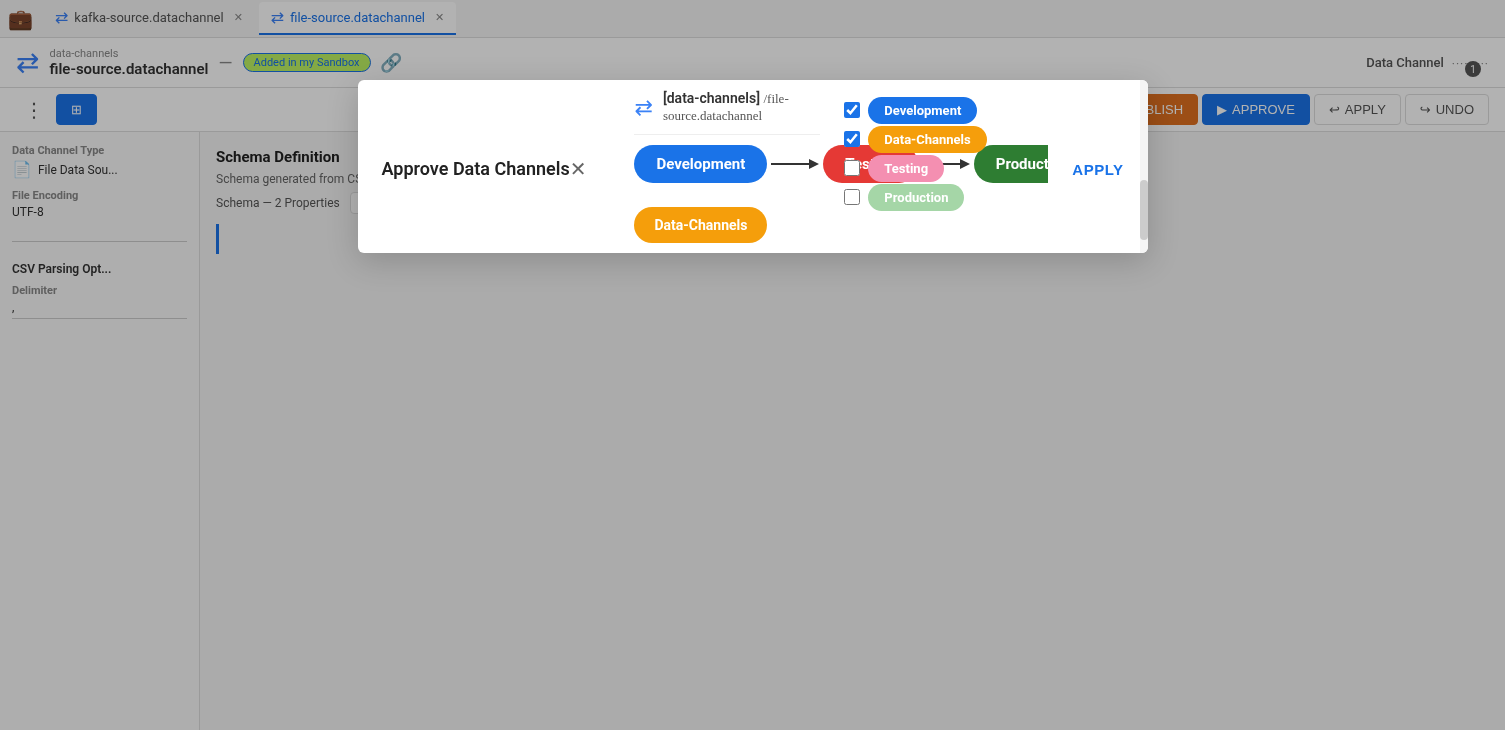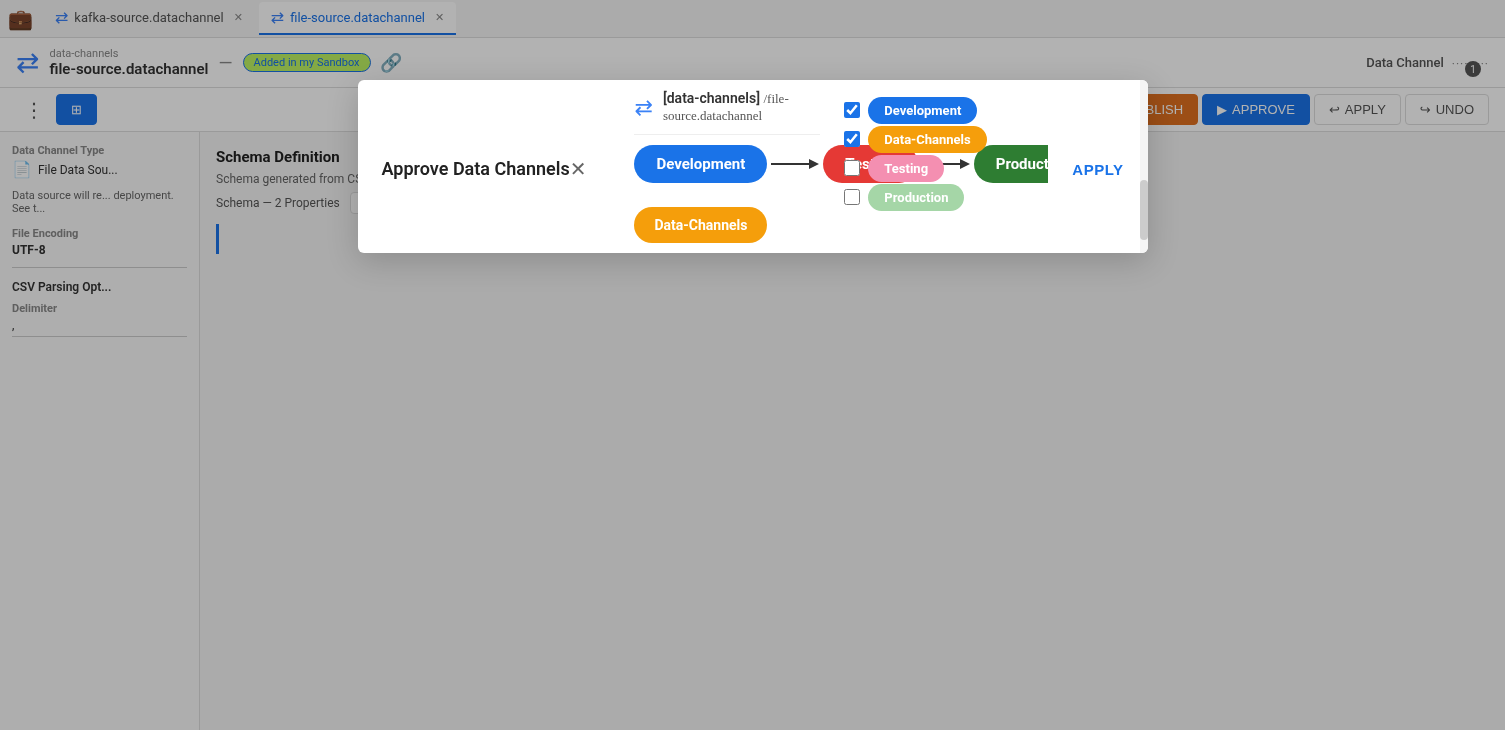--- a/index.html
+++ b/index.html
@@ -472,23 +472,22 @@
       <span>UNDO</span>
     </button>
   </div>
 
   <div class="bg-panel">
     <div class="bg-panel-label">Data Channel Type</div>
     <div style="display:flex;align-items:center;gap:6px;margin-bottom:10px;">
       <span style="font-size:16px;color:#888;">📄</span>
       <span class="bg-panel-value">File Data Sou...</span>
     </div>
-    <div class="bg-panel-value" style="margin-bottom:12px;font-size:11px;color:#666;">Data source will re... deployment. See t...</div>
     <div class="bg-panel-label">File Encoding</div>
-    <div class="bg-panel-value" style="margin-bottom:12px;border-bottom:1px solid #ccc;padding-bottom:10px;font-weight:bold;">UTF-8</div>
+    <div class="bg-panel-value" style="margin-bottom:20px;border-bottom:1px solid #ccc;padding-bottom:22px;">UTF-8</div>
     <div class="bg-panel-value" style="margin-bottom:8px;font-weight:600;">CSV Parsing Opt...</div>
     <div class="bg-panel-label">Delimiter</div>
     <div class="bg-panel-value" style="border-bottom:1px solid #ccc;padding-bottom:4px;">,</div>
   </div>
 
   <div class="bg-main">
     <div style="font-weight:700;font-size:15px;color:#222;margin-bottom:6px;">Schema Definition</div>
     <div style="font-size:12px;color:#666;margin-bottom:6px;">Schema generated from CSV file</div>
     <div style="display:flex;align-items:center;gap:10px;font-size:12px;color:#555;">
       <span>Schema — 2 Properties</span>

